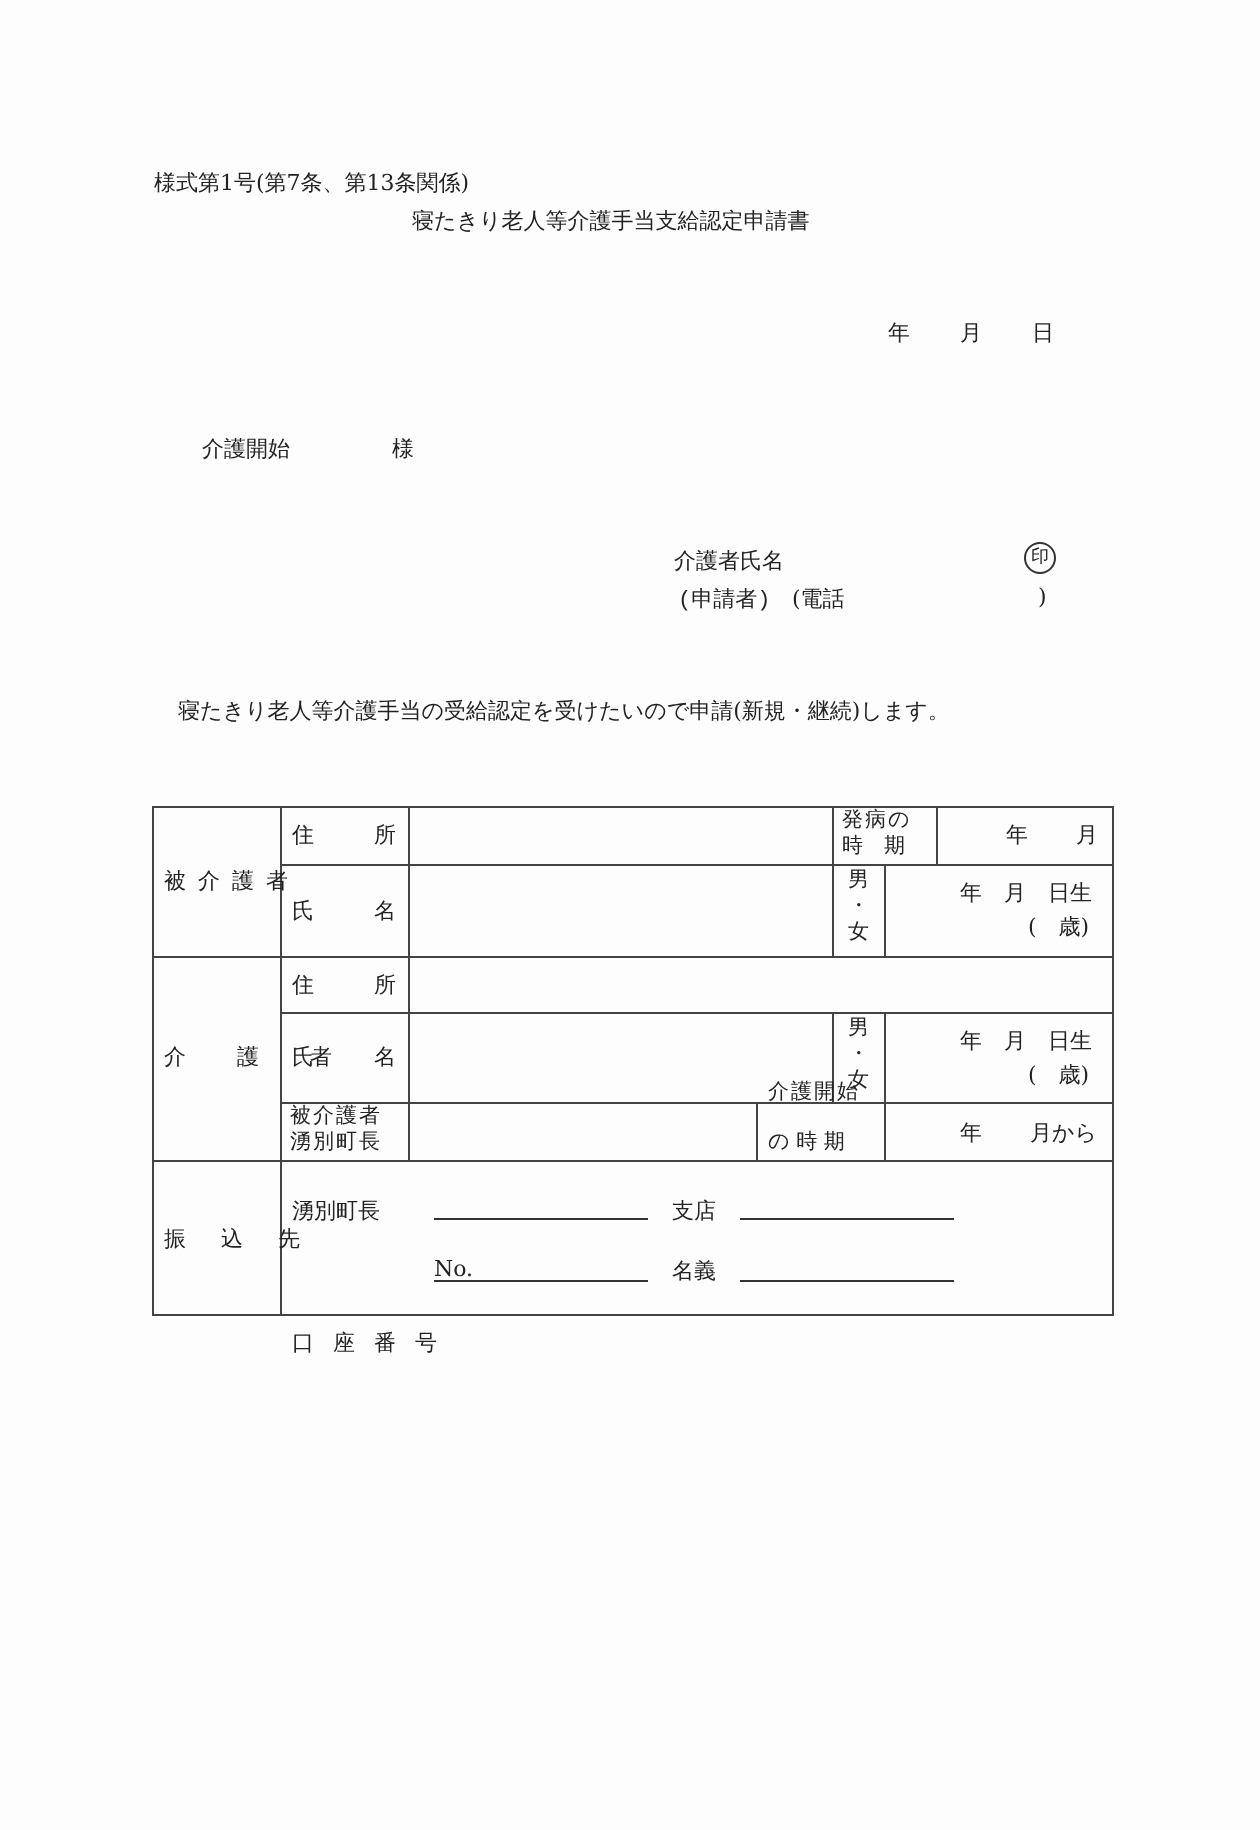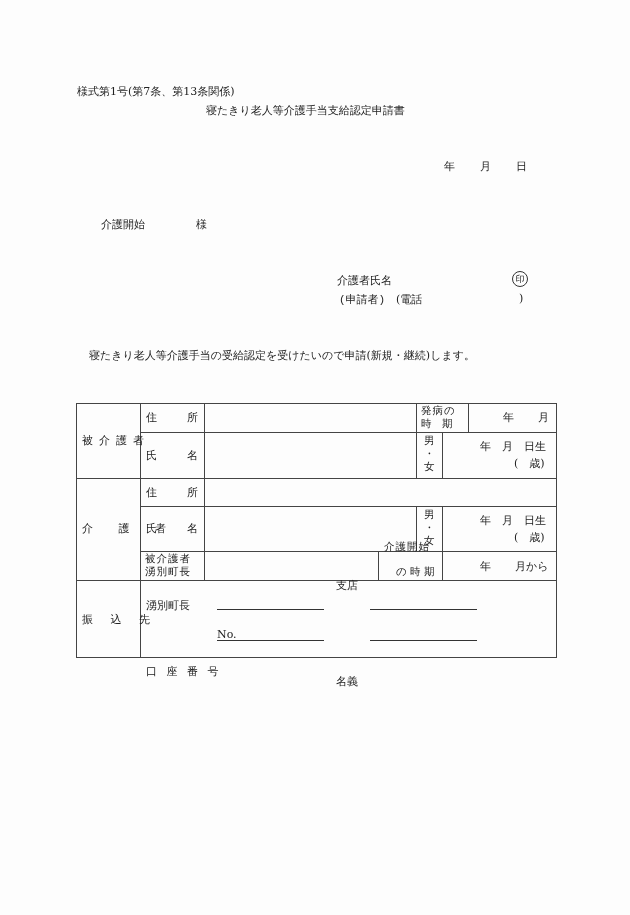--- a/index.html
+++ b/index.html
@@ -82,26 +82,26 @@
 <div class="abs" style="left:205px;top:507px;width:210px;height:43px;"></div>
 <div class="abs small" style="left:424px;top:508px;">男</div>
 <div class="abs small" style="left:424px;top:521px;">・</div>
 <div class="abs small" style="left:424px;top:534px;">女</div>
 <div class="abs" style="left:480px;top:513px;">年　月　日生</div>
 <div class="abs" style="left:514px;top:530px;">(　歳)</div>
 <div class="abs small" style="left:145px;top:552px;letter-spacing:1px;">被介護者</div>
 <div class="abs small" style="left:145px;top:565px;letter-spacing:1px;">湧別町長</div>
 <div class="abs" style="left:205px;top:552px;width:172px;height:27px;"></div>
 <div class="abs small" style="left:384px;top:540px;letter-spacing:1px;font-family:Liberation Serif, serif;">介護開始</div>
-<div class="abs small" style="left:396px;top:565px;">の 時 期</div>
+<div class="abs small" style="left:384px;top:565px;">の 時 期</div>
 <div class="abs" style="left:480px;top:559px;">年</div>
 <div class="abs" style="left:515px;top:559px;">月から</div>
 
 <div class="abs" style="left:82px;top:612px;letter-spacing:7px;">振 込 先</div>
 <div class="abs" style="left:146px;top:598px;">湧別町長</div>
 <div class="ul" style="left:217px;top:609px;width:107px;"></div>
-<div class="abs" style="left:336px;top:578px;">支店</div>
+<div class="abs" style="left:336px;top:598px;">支店</div>
 <div class="ul" style="left:370px;top:609px;width:107px;"></div>
 <div class="abs" style="left:146px;top:664px;letter-spacing:3px;">口 座 番 号</div>
 <div class="abs" style="left:217px;top:628px;">No.</div>
 <div class="ul" style="left:217px;top:640px;width:107px;"></div>
-<div class="abs" style="left:336px;top:628px;margin-top:46px;">名義</div>
+<div class="abs" style="left:336px;top:628px;">名義</div>
 <div class="ul" style="left:370px;top:640px;width:107px;"></div>
 
 </body></html>

